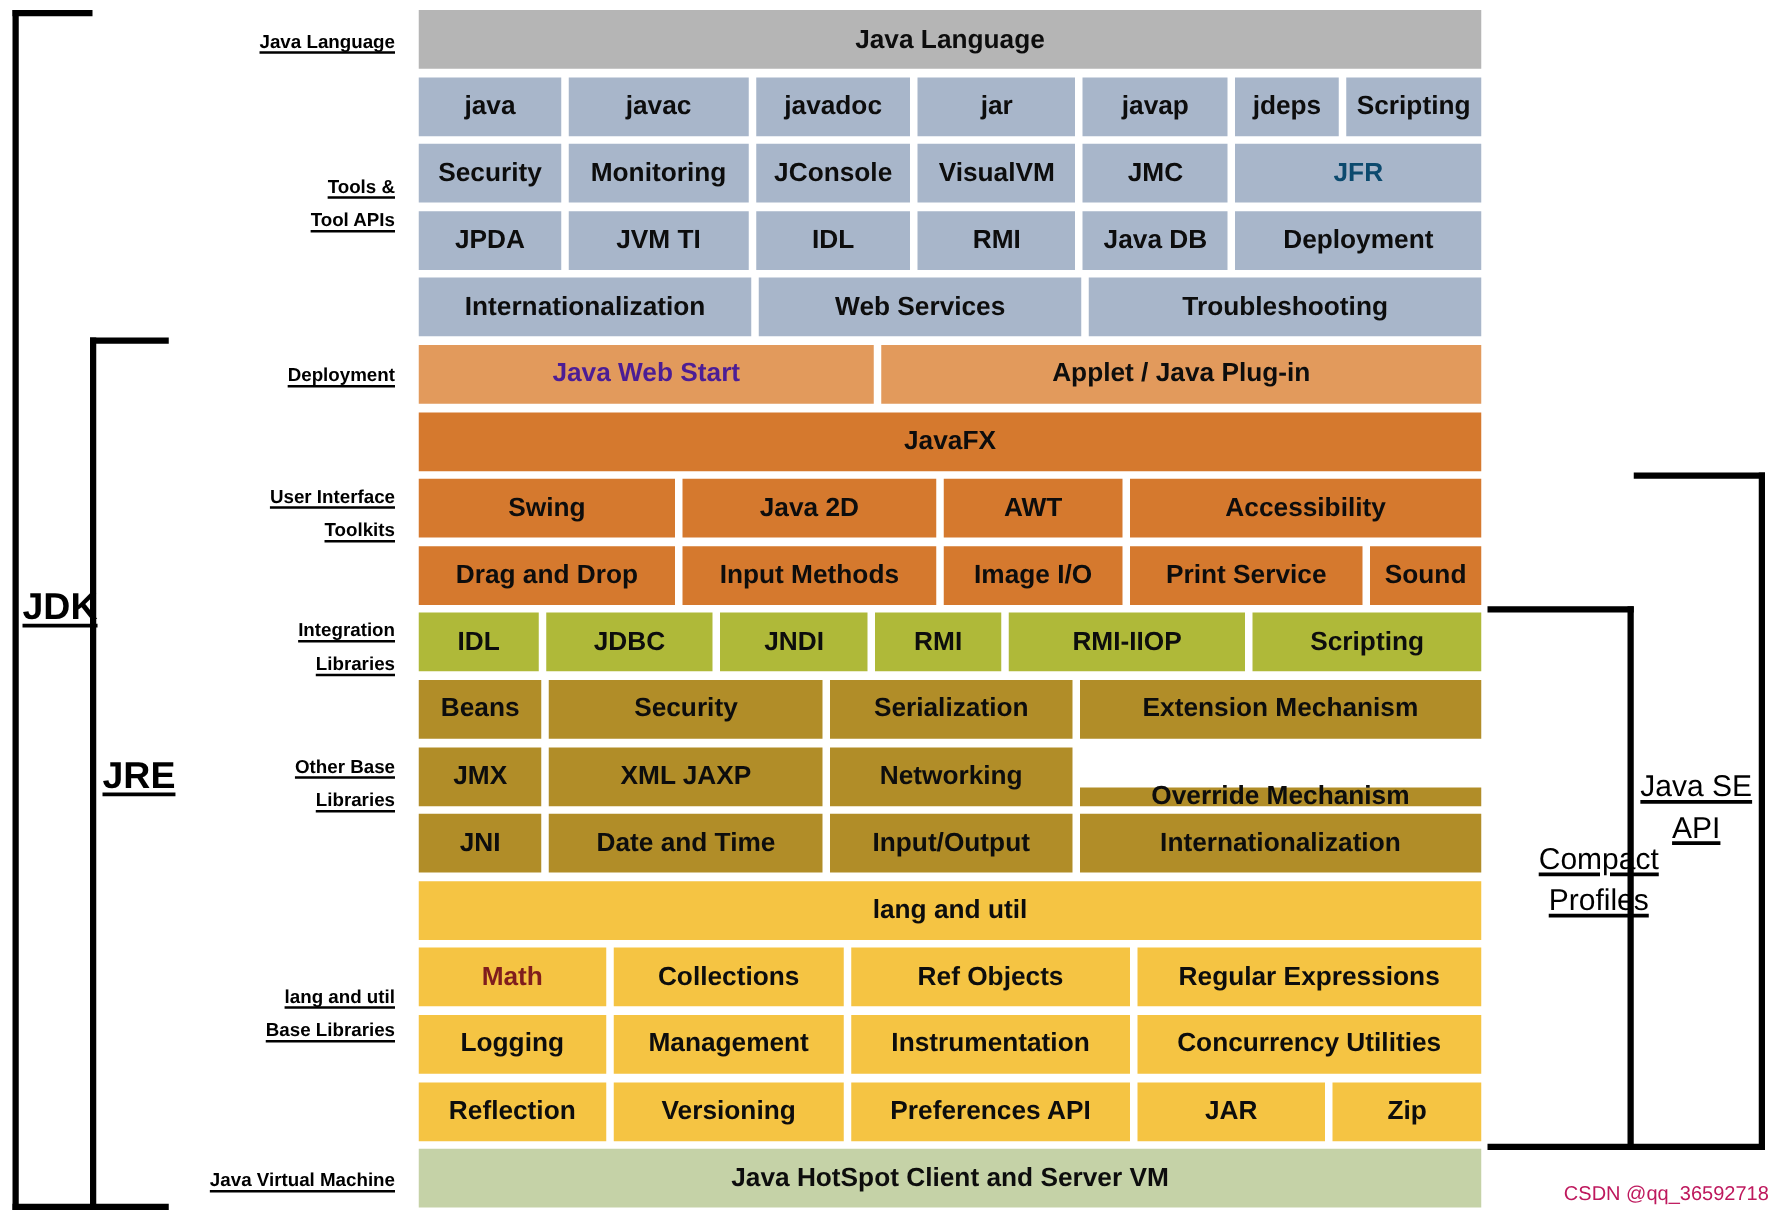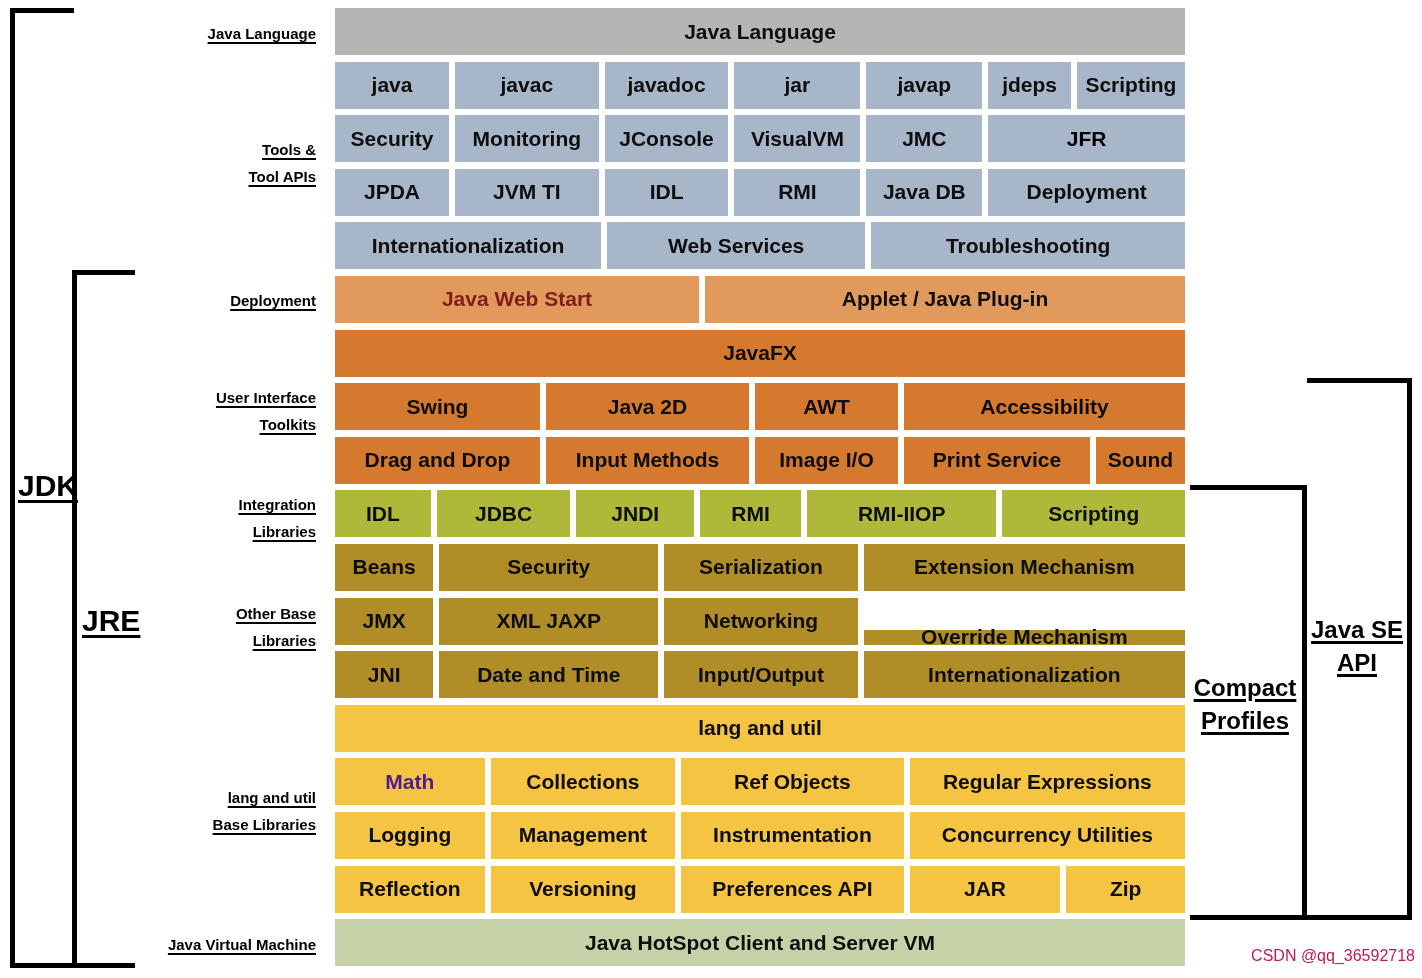--- a/index.html
+++ b/index.html
@@ -24,24 +24,24 @@
     position:absolute;right:1106px;text-align:right;
     font-size:15px;font-weight:bold;color:#000;line-height:27px;white-space:nowrap;
   }
   .side-label span{display:block;text-decoration:underline;text-underline-offset:3px;text-decoration-thickness:2px;}
   
   .big-label{position:absolute;font-size:30px;font-weight:bold;color:#000;white-space:nowrap;}
   .big-label span{text-decoration:underline;text-underline-offset:4px;text-decoration-thickness:3px;}
   #jdk-label{left:18px;top:469px;}
   #jre-label{left:82px;top:604px;}
   
-  .right-label{position:absolute;text-align:center;font-size:24px;font-weight:bold;color:#000;line-height:33px;white-space:nowrap;}
+  .right-label{position:absolute;text-align:center;font-size:24px;font-weight:normal;color:#000;line-height:33px;white-space:nowrap;}
   .right-label span{display:block;text-decoration:underline;text-underline-offset:3px;text-decoration-thickness:3px;}
   #javase-label{left:1307px;top:613px;width:100px;}
-  #compact-label{left:1188px;top:671px;width:114px;}
+  #compact-label{left:1222px;top:671px;width:114px;}
   
   .watermark{position:absolute;top:947px;right:7px;font-size:16px;font-weight:normal;}
 </style>
 </head>
 <body>
 
 <div class="canvas">
 
   <div class="bk" style="left: 10px; top: 8px; width: 5px; height: 960px; background: rgb(0, 0, 0);"></div>
   <div class="bk" style="left: 10px; top: 8px; width: 64px; height: 5px; background: rgb(0, 0, 0);"></div>
@@ -110,37 +110,37 @@
         <div class="cell" style="flex: 118 1 0px; background: rgb(168, 182, 202); color: rgb(13, 13, 13);">javap</div>
         <div class="cell" style="flex: 84 1 0px; background: rgb(168, 182, 202); color: rgb(13, 13, 13);">jdeps</div>
         <div class="cell" style="flex: 110 1 0px; background: rgb(168, 182, 202); color: rgb(13, 13, 13);">Scripting</div>
       </div>
       <div class="row">
         <div class="cell" style="flex: 116 1 0px; background: rgb(168, 182, 202); color: rgb(13, 13, 13);">Security</div>
         <div class="cell" style="flex: 146 1 0px; background: rgb(168, 182, 202); color: rgb(13, 13, 13);">Monitoring</div>
         <div class="cell" style="flex: 126 1 0px; background: rgb(168, 182, 202); color: rgb(13, 13, 13);">JConsole</div>
         <div class="cell" style="flex: 128 1 0px; background: rgb(168, 182, 202); color: rgb(13, 13, 13);">VisualVM</div>
         <div class="cell" style="flex: 118 1 0px; background: rgb(168, 182, 202); color: rgb(13, 13, 13);">JMC</div>
-        <div class="cell" style="flex: 200 1 0px; background: rgb(168, 182, 202); color: #000000;">JFR</div>
+        <div class="cell" style="flex: 200 1 0px; background: rgb(168, 182, 202); color: #0c4a6e;">JFR</div>
       </div>
       <div class="row">
         <div class="cell" style="flex: 116 1 0px; background: rgb(168, 182, 202); color: rgb(13, 13, 13);">JPDA</div>
         <div class="cell" style="flex: 146 1 0px; background: rgb(168, 182, 202); color: rgb(13, 13, 13);">JVM TI</div>
         <div class="cell" style="flex: 126 1 0px; background: rgb(168, 182, 202); color: rgb(13, 13, 13);">IDL</div>
         <div class="cell" style="flex: 128 1 0px; background: rgb(168, 182, 202); color: rgb(13, 13, 13);">RMI</div>
         <div class="cell" style="flex: 118 1 0px; background: rgb(168, 182, 202); color: rgb(13, 13, 13);">Java DB</div>
         <div class="cell" style="flex: 200 1 0px; background: rgb(168, 182, 202); color: rgb(13, 13, 13);">Deployment</div>
       </div>
       <div class="row">
         <div class="cell" style="flex: 268 1 0px; background: rgb(168, 182, 202); color: rgb(13, 13, 13);">Internationalization</div>
         <div class="cell" style="flex: 260 1 0px; background: rgb(168, 182, 202); color: rgb(13, 13, 13);">Web Services</div>
         <div class="cell" style="flex: 316 1 0px; background: rgb(168, 182, 202); color: rgb(13, 13, 13);">Troubleshooting</div>
       </div>
       <div class="row">
-        <div class="cell" style="flex: 364 1 0px; background: rgb(226, 154, 92); color: #7f1d1d;">Java Web Start</div>
+        <div class="cell" style="flex: 364 1 0px; background: rgb(226, 154, 92); color: #4c1d95;">Java Web Start</div>
         <div class="cell" style="flex: 480 1 0px; background: rgb(226, 154, 92); color: rgb(13, 13, 13); text-align: center;">Applet / Java Plug-in</div>
       </div>
       <div class="row">
         <div class="cell" style="flex: 850 1 0px; background: rgb(213, 121, 46); color: rgb(13, 13, 13);">JavaFX</div>
       </div>
       <div class="row">
         <div class="cell" style="flex: 205 1 0px; background: rgb(213, 121, 46); color: rgb(13, 13, 13);">Swing</div>
         <div class="cell" style="flex: 203 1 0px; background: rgb(213, 121, 46); color: rgb(13, 13, 13);">Java 2D</div>
         <div class="cell" style="flex: 143 1 0px; background: rgb(213, 121, 46); color: rgb(13, 13, 13);">AWT</div>
         <div class="cell" style="flex: 281 1 0px; background: rgb(213, 121, 46); color: rgb(13, 13, 13);">Accessibility</div>
@@ -175,21 +175,21 @@
       <div class="row">
         <div class="cell" style="flex: 96 1 0px; background: rgb(177, 141, 40); color: rgb(13, 13, 13);">JNI</div>
         <div class="cell" style="flex: 214 1 0px; background: rgb(177, 141, 40); color: rgb(13, 13, 13);">Date and Time</div>
         <div class="cell" style="flex: 189 1 0px; background: rgb(177, 141, 40); color: rgb(13, 13, 13);">Input/Output</div>
         <div class="cell" style="flex: 314 1 0px; background: rgb(177, 141, 40); color: rgb(13, 13, 13);">Internationalization</div>
       </div>
       <div class="row">
         <div class="cell" style="flex: 850 1 0px; background: rgb(245, 196, 67); color: rgb(13, 13, 13);">lang and util</div>
       </div>
       <div class="row">
-        <div class="cell" style="flex: 150 1 0px; background: rgb(245, 196, 67); color: #4c1d95;">Math</div>
+        <div class="cell" style="flex: 150 1 0px; background: rgb(245, 196, 67); color: #7f1d1d;">Math</div>
         <div class="cell" style="flex: 185 1 0px; background: rgb(245, 196, 67); color: rgb(13, 13, 13);">Collections</div>
         <div class="cell" style="flex: 223 1 0px; background: rgb(245, 196, 67); color: rgb(13, 13, 13);">Ref Objects</div>
         <div class="cell" style="flex: 276 1 0px; background: rgb(245, 196, 67); color: rgb(13, 13, 13);">Regular Expressions</div>
       </div>
       <div class="row">
         <div class="cell" style="flex: 150 1 0px; background: rgb(245, 196, 67); color: rgb(13, 13, 13);">Logging</div>
         <div class="cell" style="flex: 185 1 0px; background: rgb(245, 196, 67); color: rgb(13, 13, 13);">Management</div>
         <div class="cell" style="flex: 223 1 0px; background: rgb(245, 196, 67); color: rgb(13, 13, 13);">Instrumentation</div>
         <div class="cell" style="flex: 276 1 0px; background: rgb(245, 196, 67); color: rgb(13, 13, 13);">Concurrency Utilities</div>
       </div>

